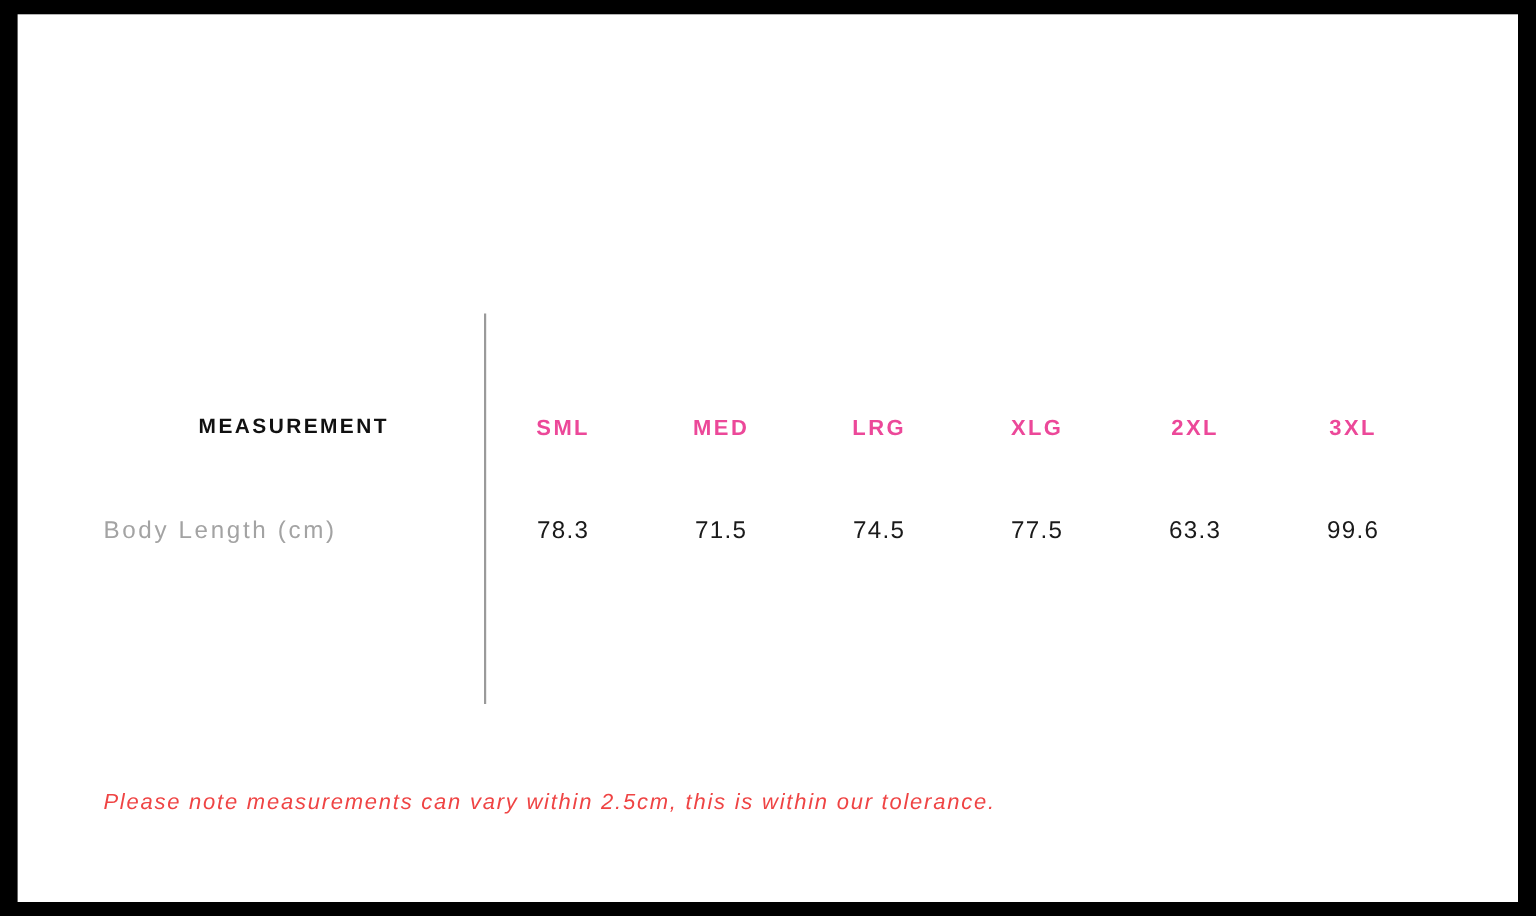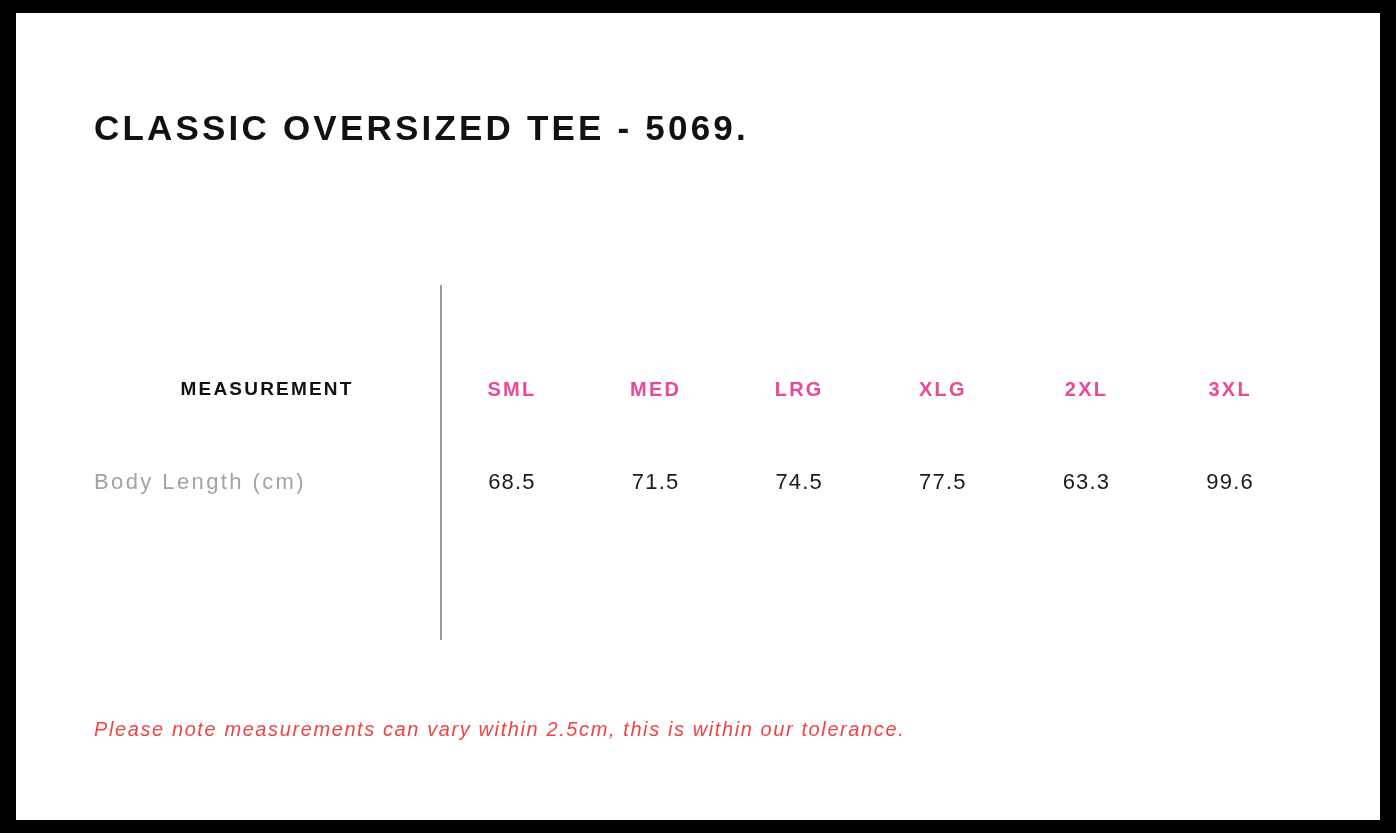--- a/index.html
+++ b/index.html
@@ -115,21 +115,20 @@
     letter-spacing: 1.6px;
     color: #ef4444;
     white-space: nowrap;
   }
 </style>
 </head>
 <body>
 
 <div class="page">
 
-  <div class="title">CLASSIC OVERSIZED TEE - 5069.</div>
 
   <div class="divider"></div>
 
   <table class="size-table">
     <colgroup>
       <col class="label-col">
       <col class="size-col">
       <col class="size-col">
       <col class="size-col">
       <col class="size-col">
@@ -143,21 +142,21 @@
         <th class="size-header">MED</th>
         <th class="size-header">LRG</th>
         <th class="size-header">XLG</th>
         <th class="size-header">2XL</th>
         <th class="size-header">3XL</th>
       </tr>
     </thead>
     <tbody>
       <tr class="data-row">
         <td class="row-label">Body Length (cm)</td>
-        <td class="value-cell">68.5</td>
+        <td class="value-cell">78.3</td>
         <td class="value-cell">71.5</td>
         <td class="value-cell">74.5</td>
         <td class="value-cell">77.5</td>
         <td class="value-cell">63.3</td>
         <td class="value-cell">99.6</td>
       </tr>
     </tbody>
   </table>
 
   <div class="footnote">Please note measurements can vary within 2.5cm, this is within our tolerance.</div>

